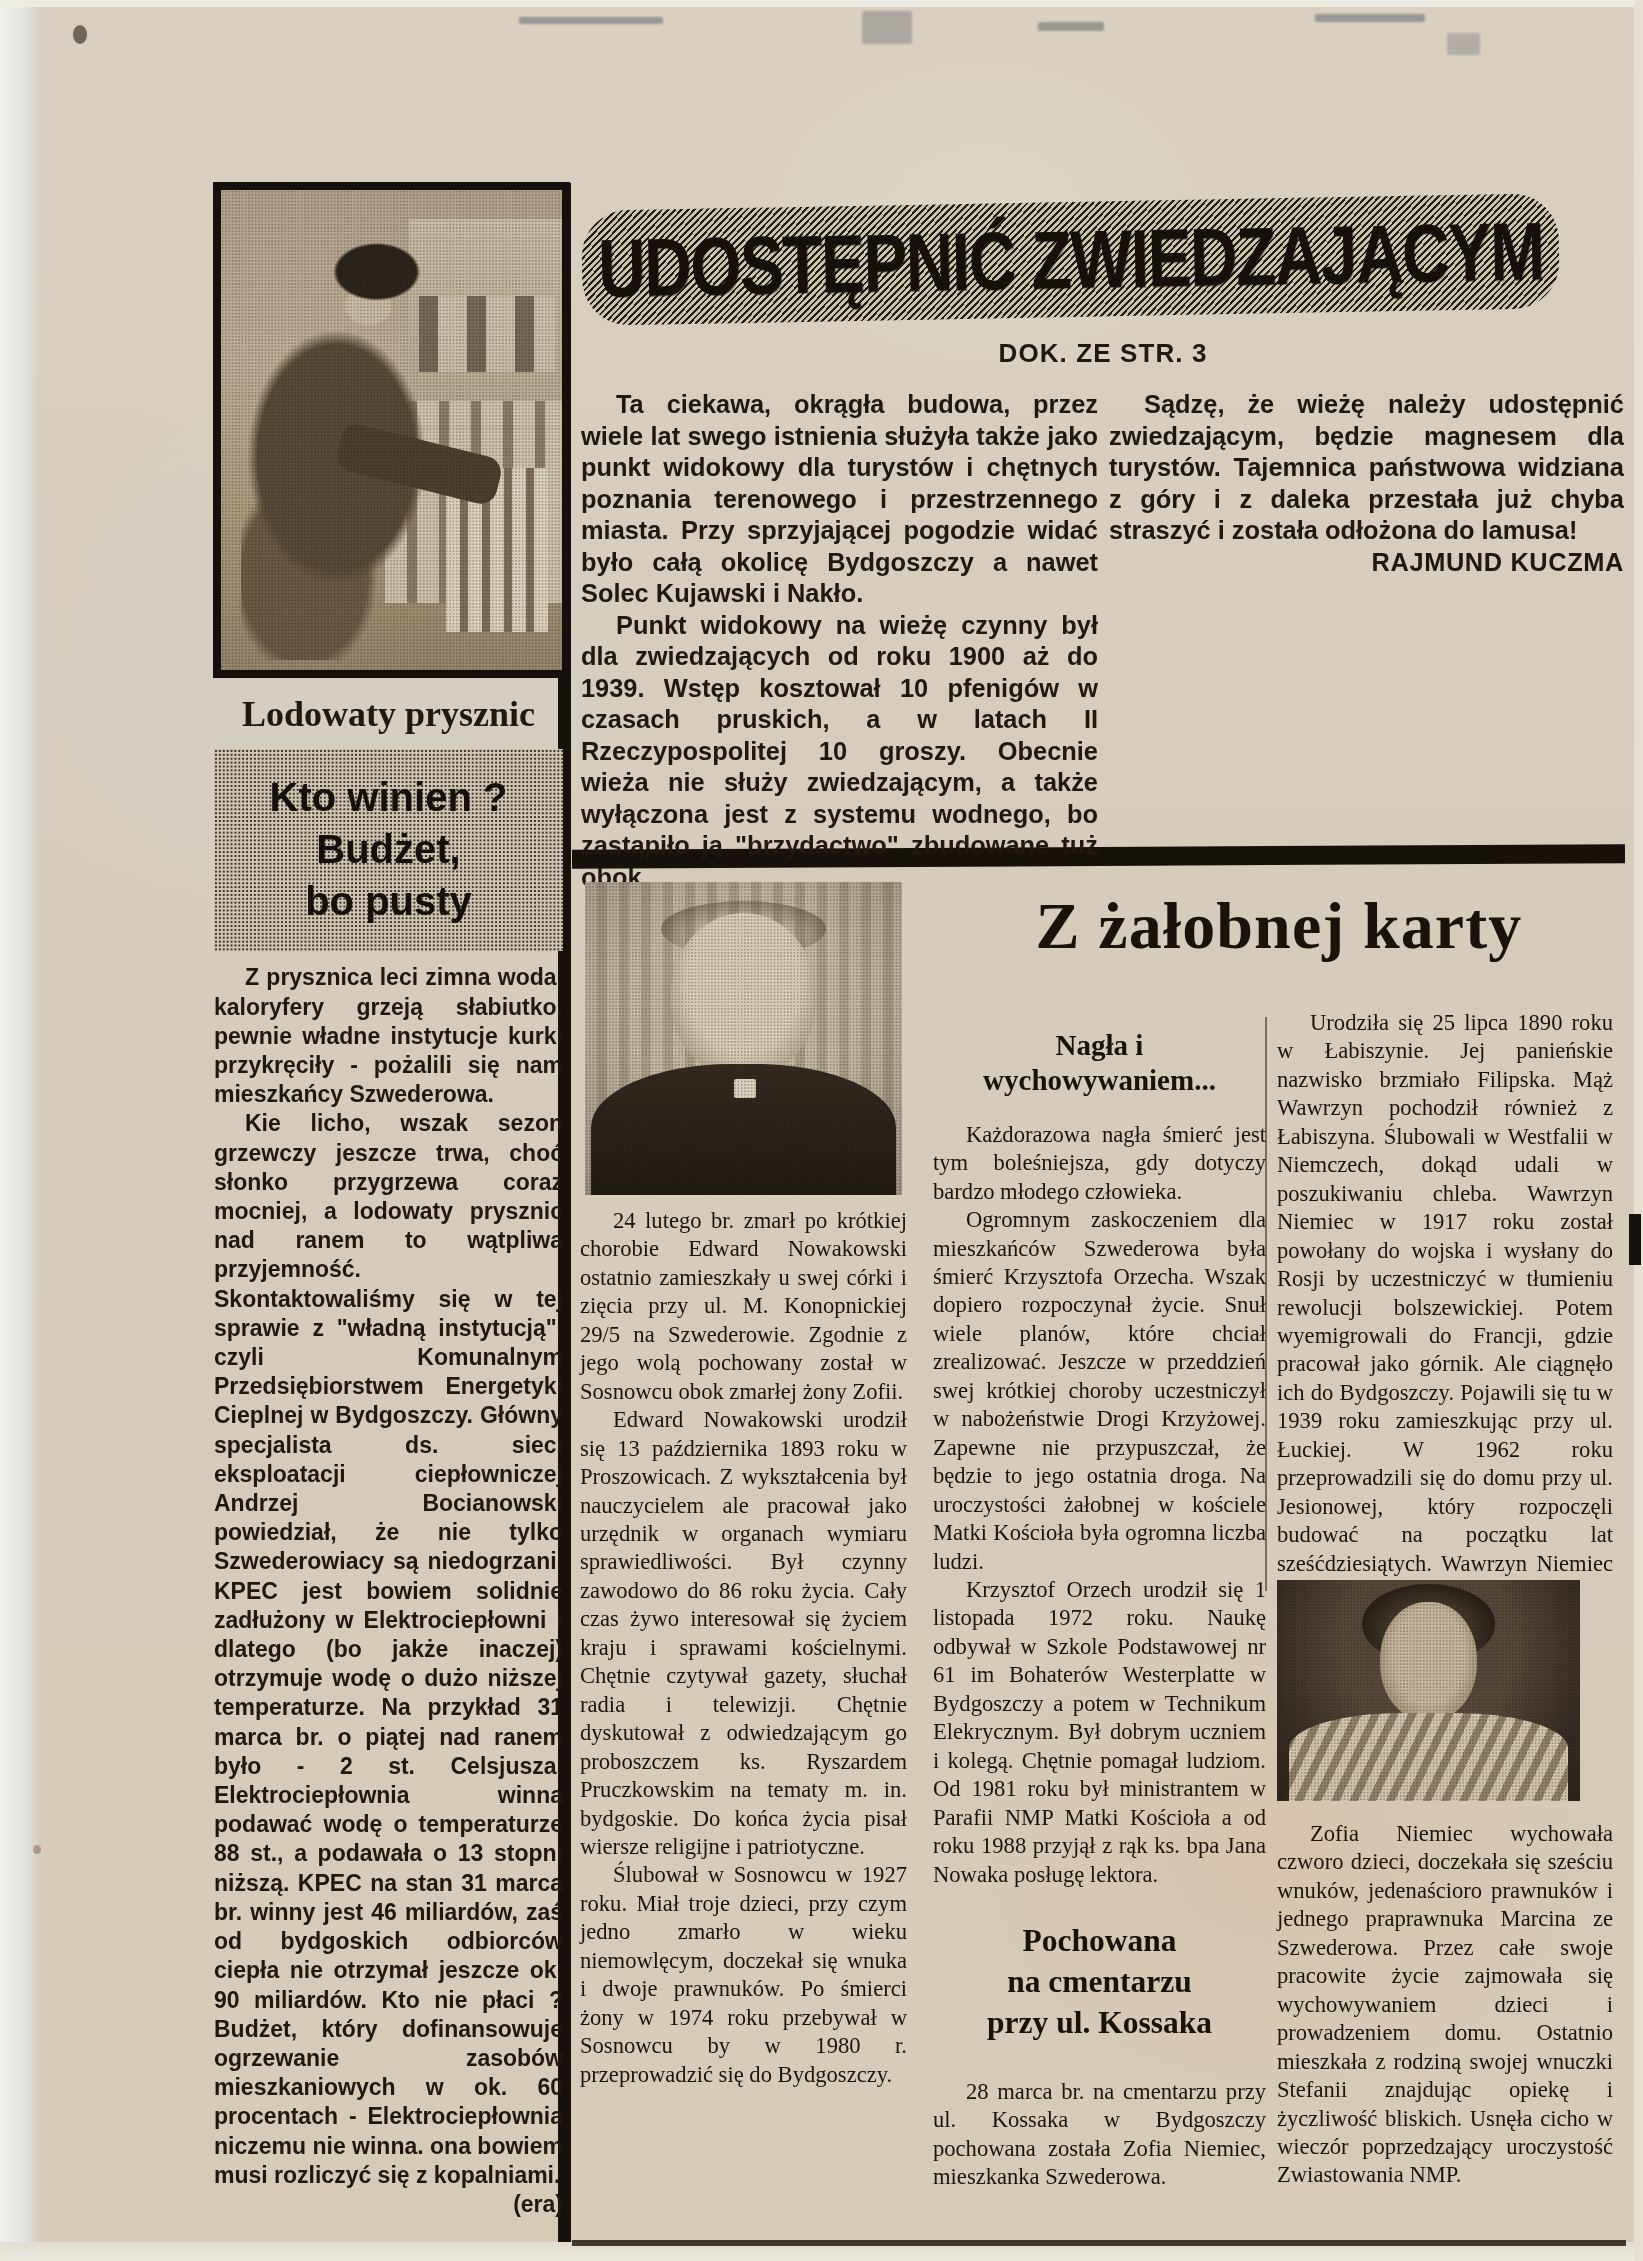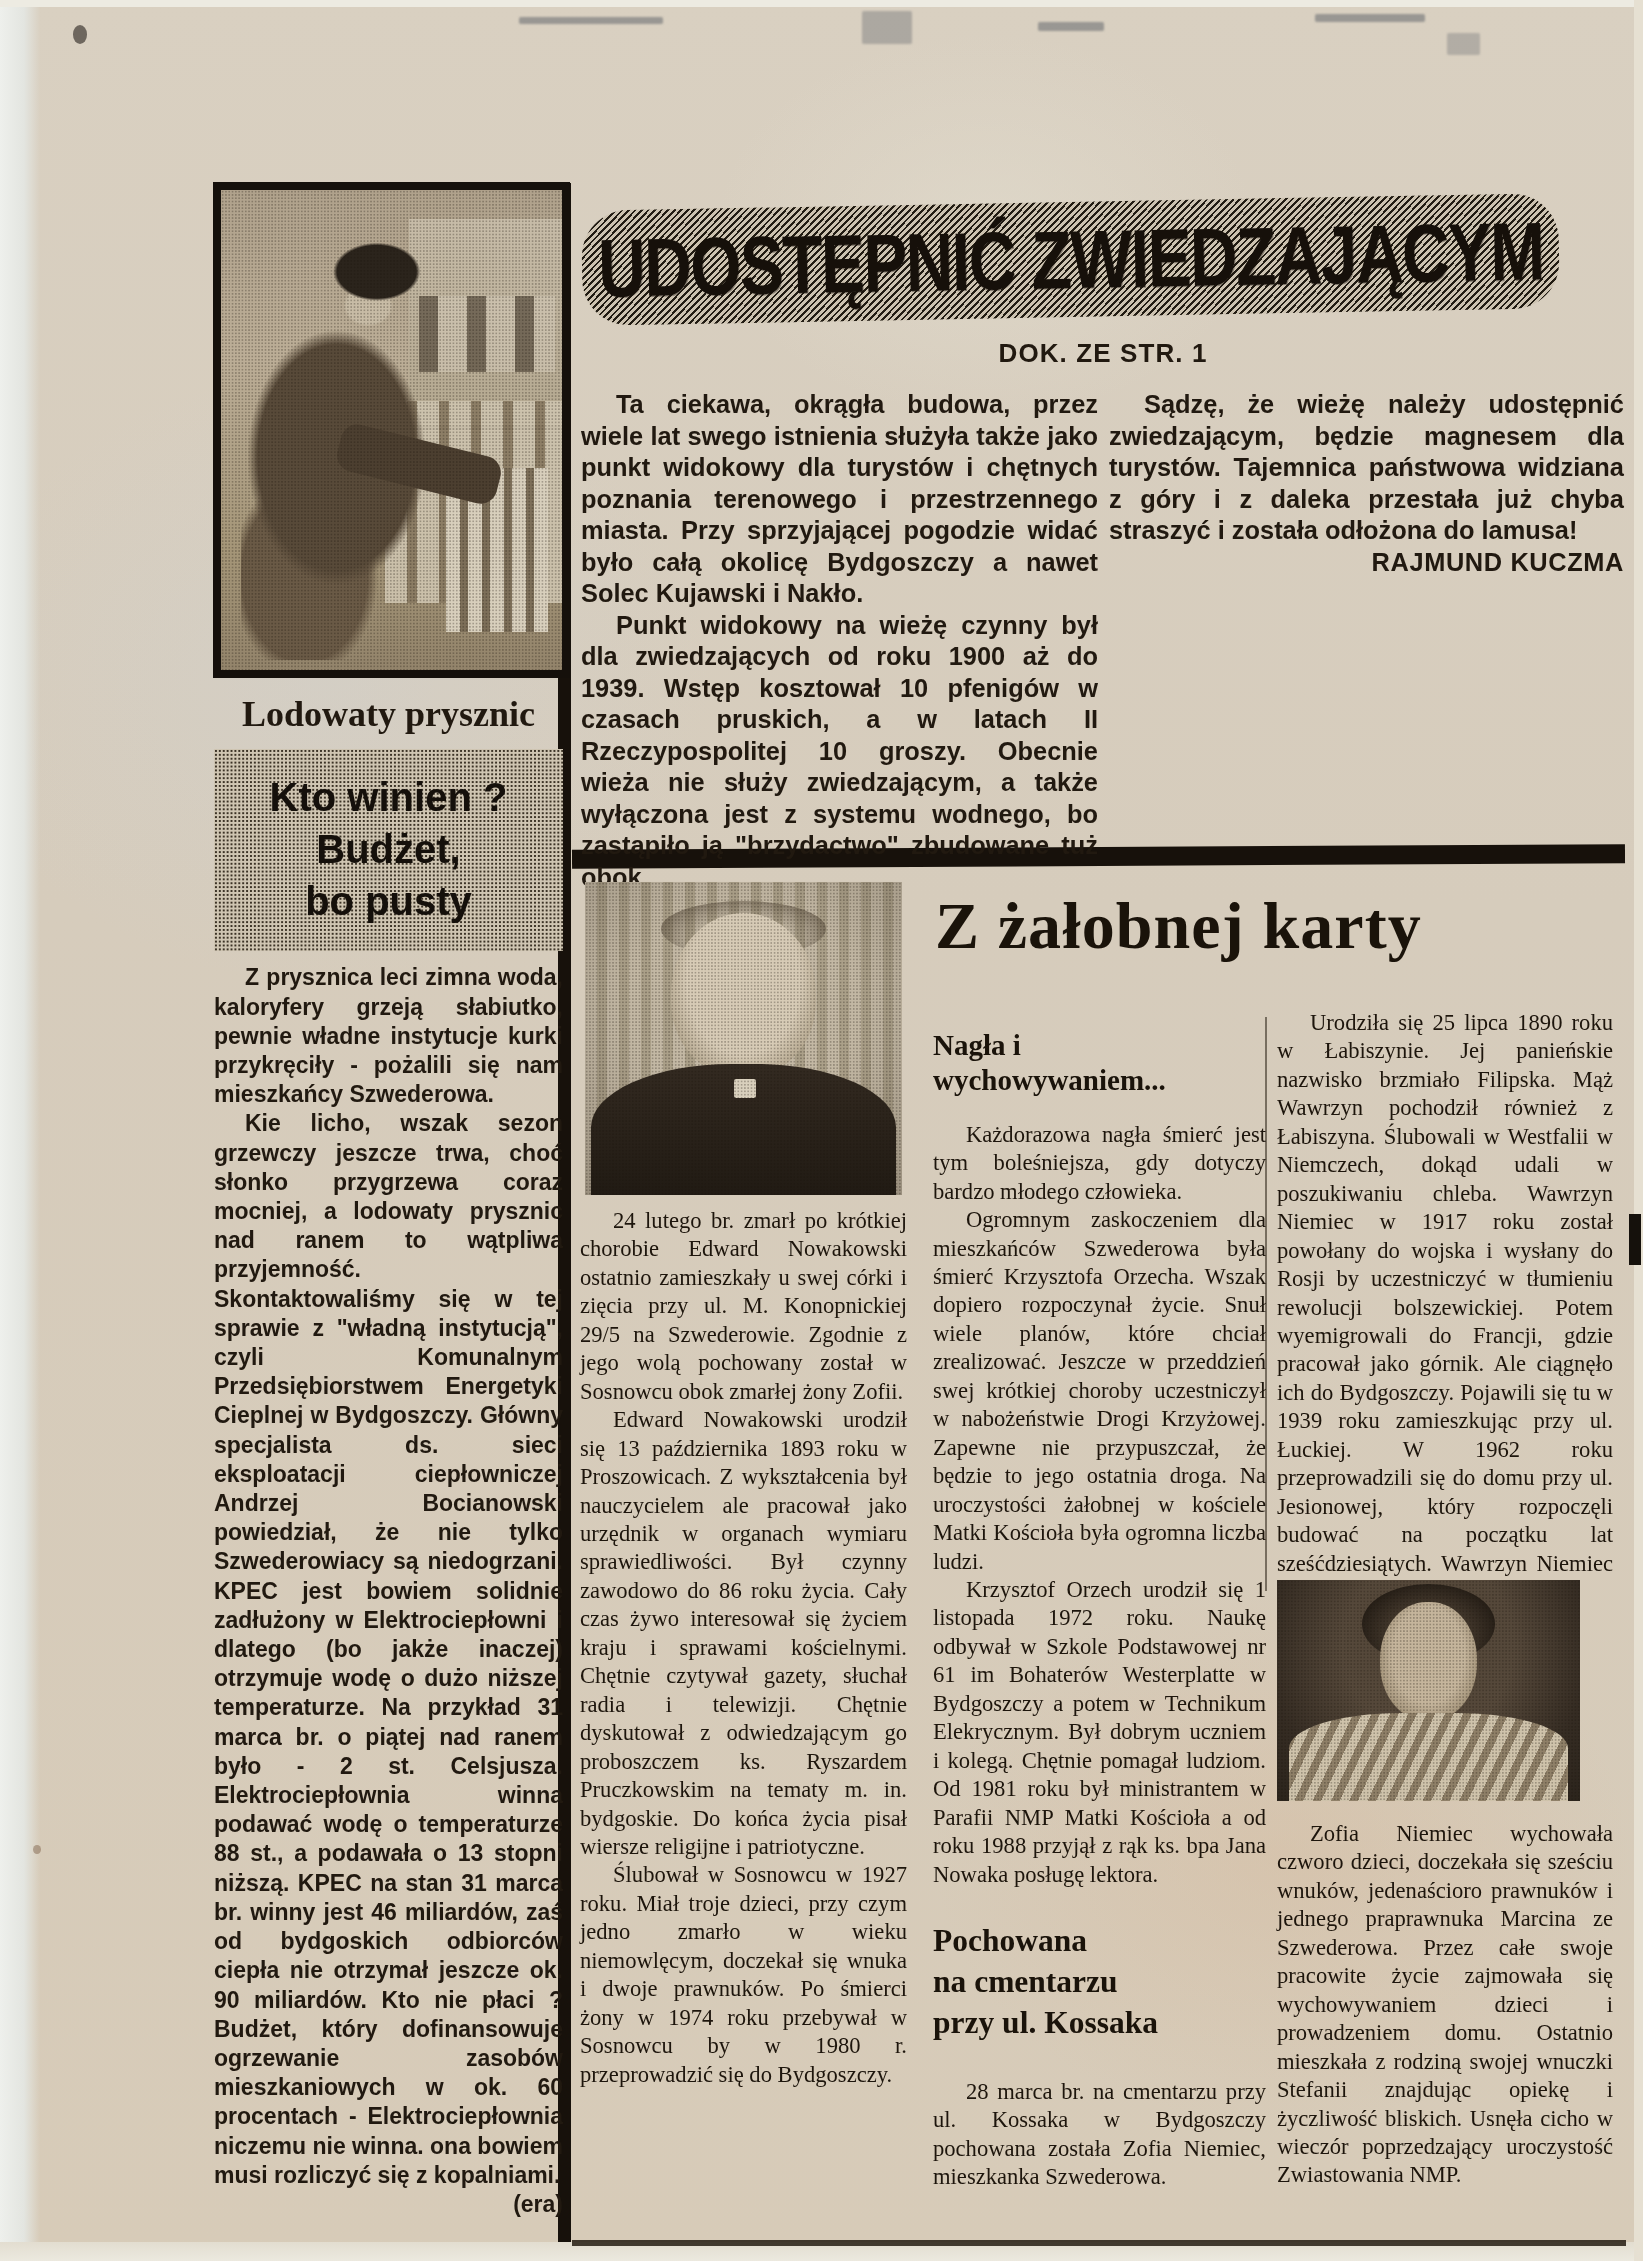--- a/index.html
+++ b/index.html
@@ -64,21 +64,21 @@
   .left-body{margin-top:12px;font-size:23px;line-height:1.27;font-weight:700;text-align:justify;}
   .left-body p{margin:0;text-indent:31px;}
   .era{float:right;font-weight:700;}
   .uname{text-decoration-thickness:1.7px;text-underline-offset:3.3px;}
 
   
   .obit-title{left:935px;top:888px;width:688px;text-align:center;
     font-family:"Liberation Serif",serif;font-weight:700;font-size:66px;letter-spacing:1.1px;margin:0;}
   .serifbody{font-family:"Liberation Serif",serif;font-size:22.6px;line-height:1.26;text-align:justify;color:#1d150c;}
   .serifbody p{margin:0;text-indent:33px;}
-  .obit-h{font-family:"Liberation Serif",serif;font-weight:700;text-align:left;color:#1a130a;}
+  .obit-h{font-family:"Liberation Serif",serif;font-weight:700;text-align:center;color:#1a130a;}
   .kon-col{left:580px;top:1207px;width:327px;}
   .kon-h{font-size:34px;line-height:1.18;margin:0 0 32px 0;}
   .nagla-col{left:933px;top:1028px;width:333px;}
   .nagla-h{font-size:29px;line-height:1.22;margin:0 0 22px 0;}
   .poch-h{font-size:31.5px;line-height:1.3;margin:32px 0 34px 0;}
   .niemiec-col{left:1277px;top:1009px;width:336px;}
 
   
   .photo{overflow:hidden;}
   .photo .dots{position:absolute;left:0;top:0;right:0;bottom:0;
@@ -162,21 +162,21 @@
   <div class="man-fence"></div>
   <div class="man-radiator"></div>
   <div class="man-figure"></div>
   <div class="man-arm"></div>
   <div class="dots"></div>
 </div>
 
 <div class="abs banner">
   <span class="banner-text">UDOSTĘPNIĆ ZWIEDZAJĄCYM</span>
 </div>
-<div class="abs kicker">DOK. ZE STR. 1</div>
+<div class="abs kicker">DOK. ZE STR. 3</div>
 
 <div class="abs top-col top-col1">
   <p>Ta ciekawa, okrągła budowa, przez wiele lat swego istnienia służyła także jako punkt widokowy dla turystów i chętnych poznania terenowego i przestrzennego miasta. Przy sprzyjającej pogodzie widać było całą okolicę Bydgoszczy a nawet Solec Kujawski i Nakło.</p>
   <p>Punkt widokowy na wieżę czynny był dla zwiedzających od roku 1900 aż do 1939. Wstęp kosztował 10 pfenigów w czasach pruskich, a w latach II Rzeczypospolitej 10 groszy. Obecnie wieża nie służy zwiedzającym, a także wyłączona jest z systemu wodnego, bo zastąpiło ją "brzydactwo" zbudowane tuż obok.</p>
 </div>
 <div class="abs top-col top-col2">
   <p>Sądzę, że wieżę należy udostępnić zwiedzającym, będzie magnesem dla turystów. Tajemnica państwowa widziana z góry i z daleka przestała już chyba straszyć i została odłożona do lamusa!</p>
   <p class="byline">RAJMUND KUCZMA</p>
 </div>
 

